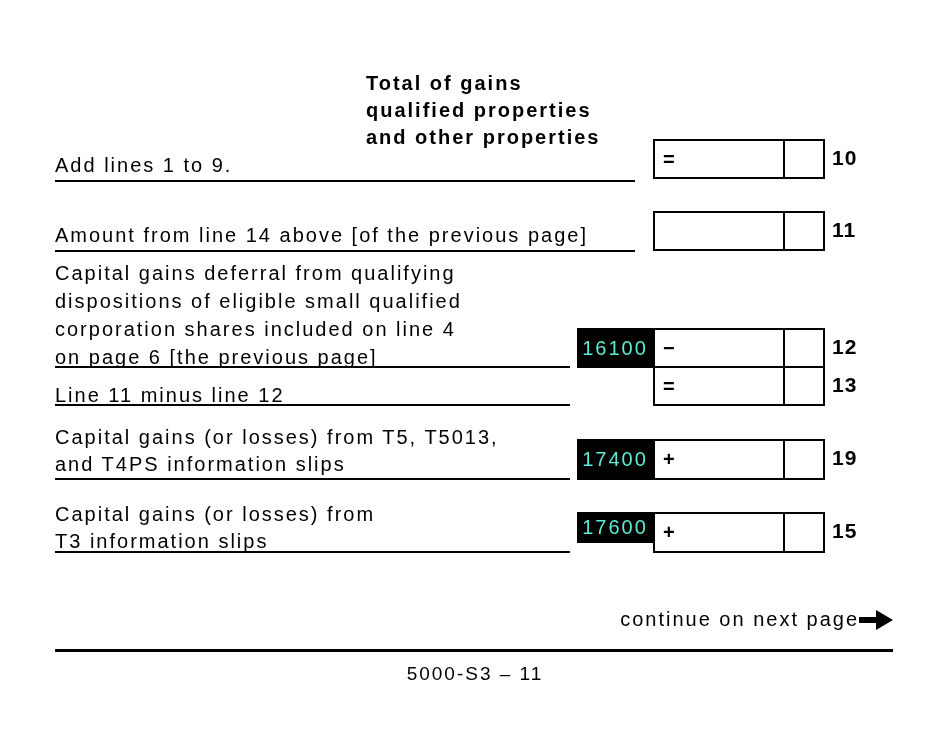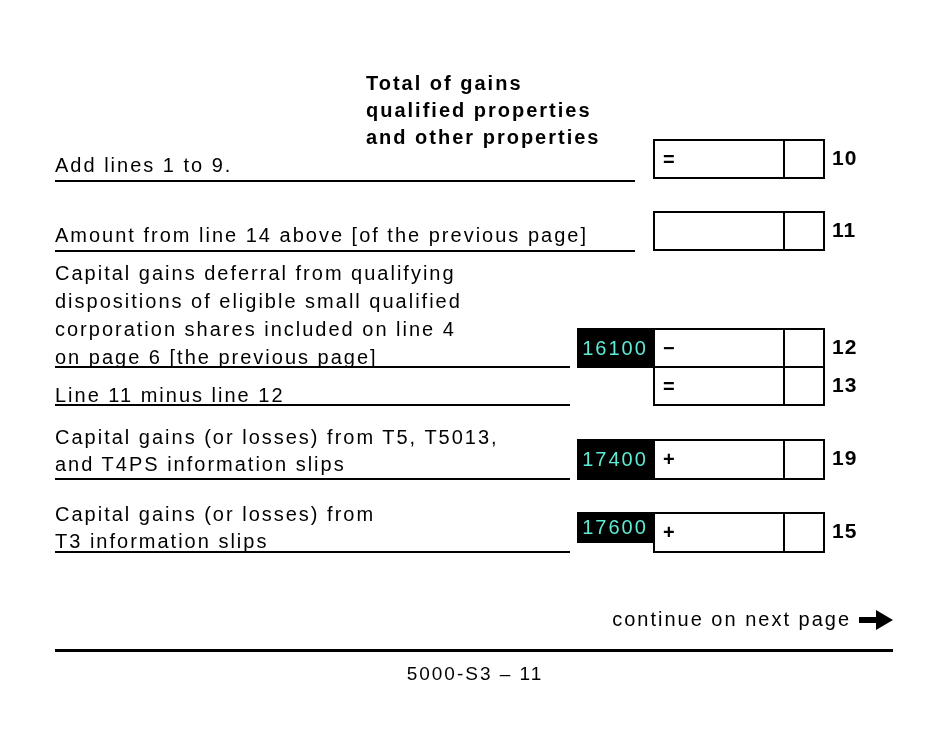--- a/index.html
+++ b/index.html
@@ -68,21 +68,20 @@
     font-size:21px;
     font-weight:bold;
     letter-spacing:1px;
   }
   .continue {
     position:absolute;
     top:608px;
     right:57px;
     display:flex;
     align-items:center;
-    gap:8px;
     font-size:20px;
     letter-spacing:2px;
     white-space:nowrap;
   }
   .bottom-rule {
     position:absolute;
     left:55px; top:649px;
     width:838px; height:3px;
     background:#000;
   }

